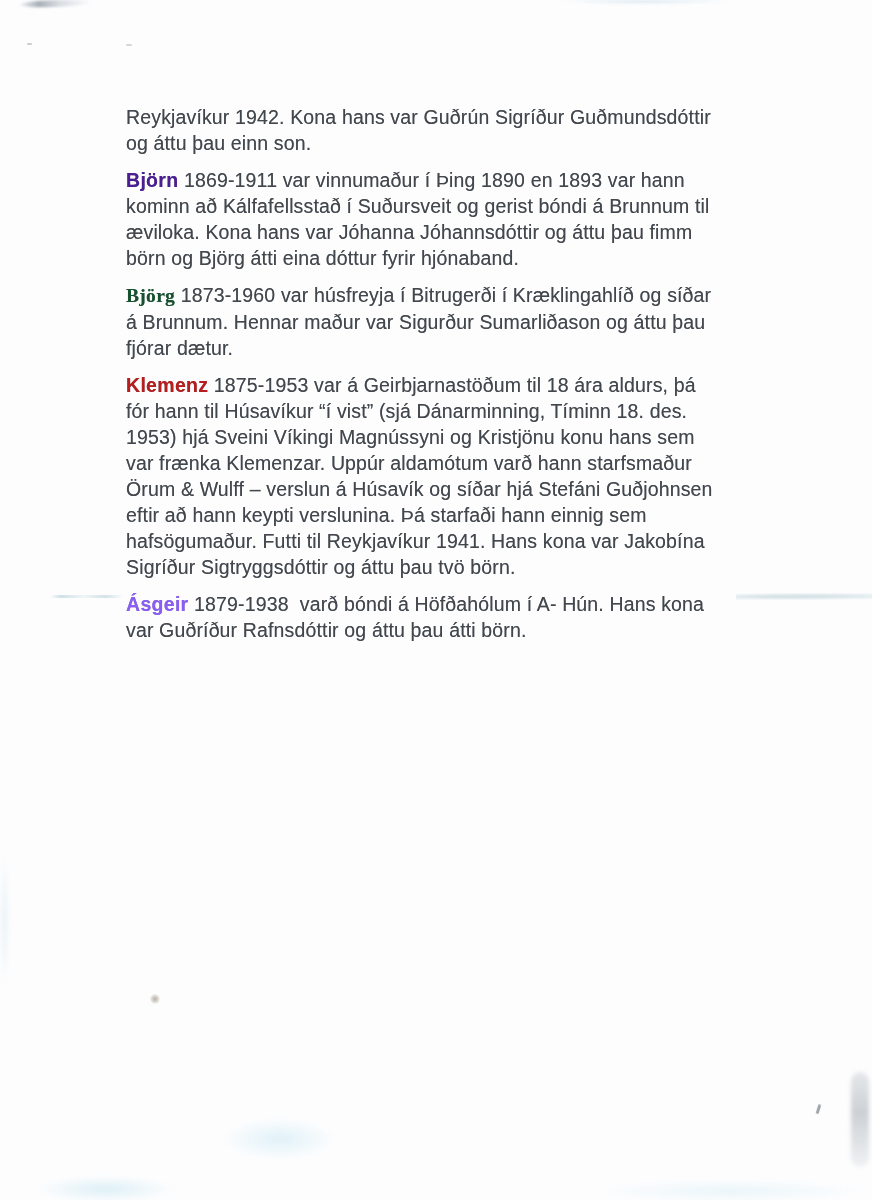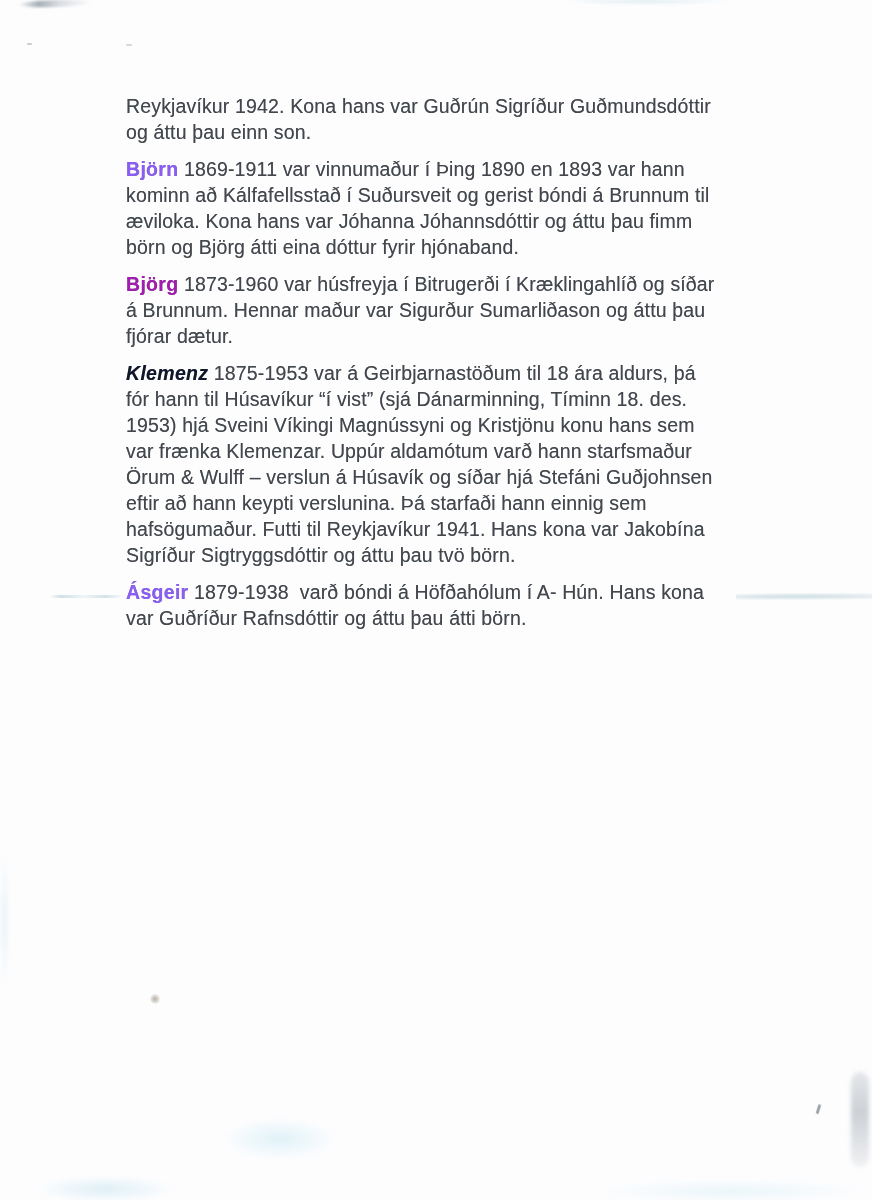--- a/index.html
+++ b/index.html
@@ -10,21 +10,21 @@
     overflow: hidden;
   }
   .page {
     position: relative;
     width: 872px; height: 1200px;
     background: #fdfdfe;
     overflow: hidden;
   }
   .text-block {
     position: absolute;
-    left: 126px; top: 93px;
+    left: 126px; top: 104px;
     width: 680px;
     font-size: 19.5px;
     line-height: 26px;
     letter-spacing: 0.15px;
     color: #42474d;
     text-shadow: 0 0 0.5px rgba(66,71,77,0.55);
   }
   .para { margin: 0 0 11px 0; }
   .line { display: block; white-space: pre; }
   .para b {
@@ -111,32 +111,32 @@
   <div class="artifact" id="speck-1"></div>
   <div class="artifact" id="speck-2"></div>
 
   <div class="text-block" style="color: rgb(66, 71, 77);">
     <div>
         <p class="para">
           <span class="line">Reykjavíkur 1942. Kona hans var Guðrún Sigríður Guðmundsdóttir</span>
           <span class="line">og áttu þau einn son.</span>
         </p>
         <p class="para">
-          <span class="line"><b style="color: #8b5cf6;">Björn</b> 1869-1911 var vinnumaður í Þing 1890 en 1893 var hann</span>
+          <span class="line"><b style="color: #4c1d95;">Björn</b> 1869-1911 var vinnumaður í Þing 1890 en 1893 var hann</span>
           <span class="line">kominn að Kálfafellsstað í Suðursveit og gerist bóndi á Brunnum til</span>
           <span class="line">æviloka. Kona hans var Jóhanna Jóhannsdóttir og áttu þau fimm</span>
           <span class="line">börn og Björg átti eina dóttur fyrir hjónaband.</span>
         </p>
         <p class="para">
-          <span class="line"><b style="color: #a21caf;">Björg</b> 1873-1960 var húsfreyja í Bitrugerði í Kræklingahlíð og síðar</span>
+          <span class="line"><b style="color: #14532d; font-family: Liberation Serif, serif;">Björg</b> 1873-1960 var húsfreyja í Bitrugerði í Kræklingahlíð og síðar</span>
           <span class="line">á Brunnum. Hennar maður var Sigurður Sumarliðason og áttu þau</span>
           <span class="line">fjórar dætur.</span>
         </p>
         <p class="para">
-          <span class="line"><b style="color: #0f172a; font-style: italic;">Klemenz</b> 1875-1953 var á Geirbjarnastöðum til 18 ára aldurs, þá</span>
+          <span class="line"><b style="color: #b91c1c;">Klemenz</b> 1875-1953 var á Geirbjarnastöðum til 18 ára aldurs, þá</span>
           <span class="line">fór hann til Húsavíkur “í vist” (sjá Dánarminning, Tíminn 18. des.</span>
           <span class="line">1953) hjá Sveini Víkingi Magnússyni og Kristjönu konu hans sem</span>
           <span class="line">var frænka Klemenzar. Uppúr aldamótum varð hann starfsmaður</span>
           <span class="line">Örum &amp; Wulff – verslun á Húsavík og síðar hjá Stefáni Guðjohnsen</span>
           <span class="line">eftir að hann keypti verslunina. Þá starfaði hann einnig sem</span>
           <span class="line">hafsögumaður. Futti til Reykjavíkur 1941. Hans kona var Jakobína</span>
           <span class="line">Sigríður Sigtryggsdóttir og áttu þau tvö börn.</span>
         </p>
         <p class="para">
           <span class="line"><b style="color: #8b5cf6;">Ásgeir</b> 1879-1938  varð bóndi á Höfðahólum í A- Hún. Hans kona</span>

